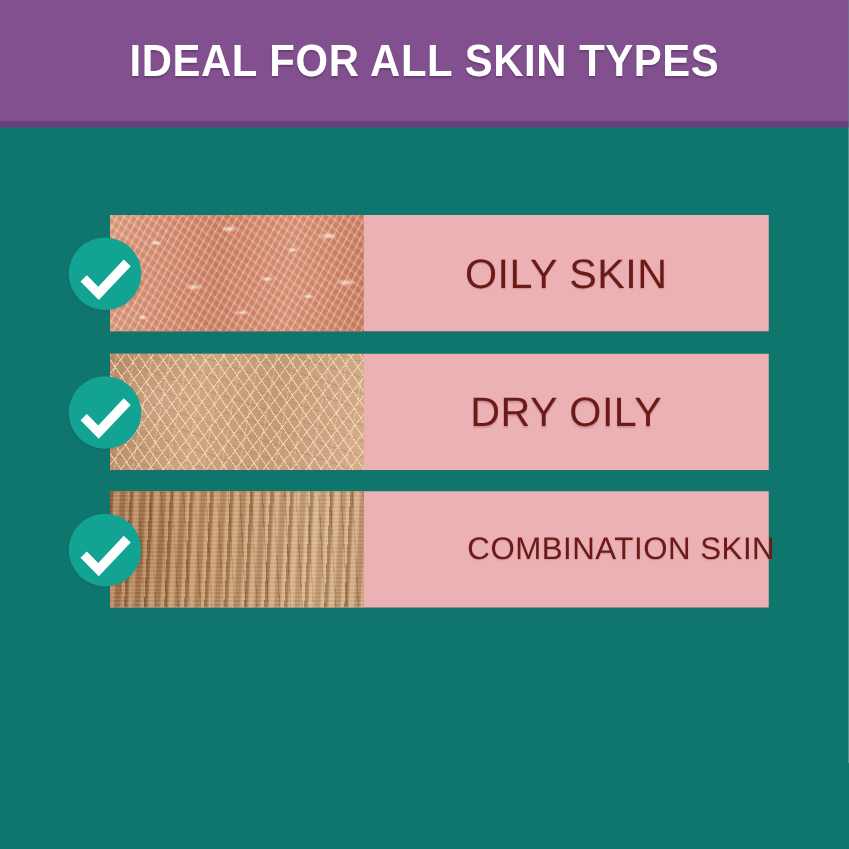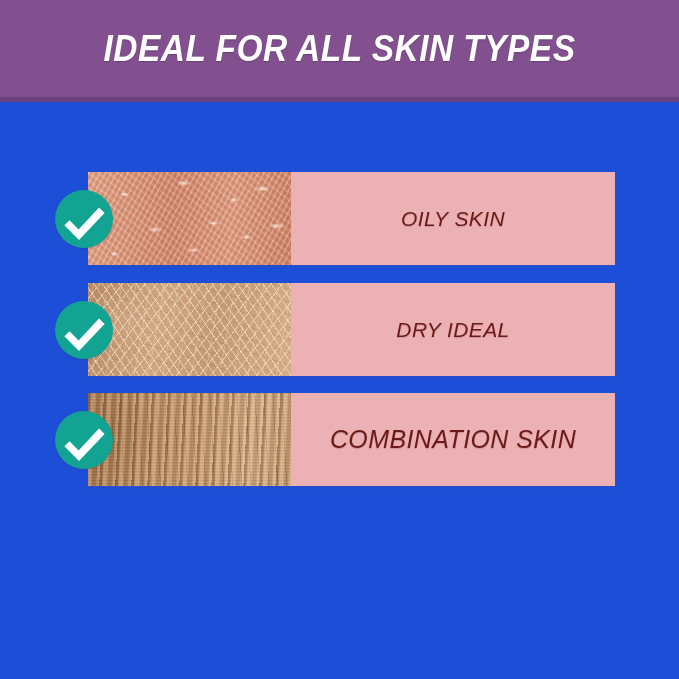--- a/index.html
+++ b/index.html
@@ -11,22 +11,21 @@
     height: 679px;
     overflow: hidden;
     font-family: "Liberation Sans", sans-serif;
     background: #DFD5E6;
   }
 
   #infographic {
     position: relative;
     width: 679px;
     height: 679px;
-    background: #1d4ed8;
-    font-style: italic;
+    background: #0f766e;
   }
 
   
   .banner {
     position: absolute;
     left: 0; top: 0;
     width: 679px;
     height: 97px;
     background: #82508F;
   }
@@ -84,26 +83,26 @@
     left: 203px;
     top: 0;
     width: 324px;
     height: 93px;
     display: flex;
     align-items: center;
     justify-content: center;
     color: #6B1A18;
     font-family: "Liberation Sans", sans-serif;
     font-weight: 300;
-    font-size: 21px;
+    font-size: 33px;
     letter-spacing: 0.4px;
     white-space: nowrap;
     text-shadow: 0 1px 1px rgba(150,90,90,0.35);
   }
-  .row-3 .panel-label { font-size: 25px; }
+  .row-3 .panel-label { font-size: 25px; padding-left: 44px; }
 
   
   .swatch {
     position: absolute;
     left: 33px;
     top: 0;
     width: 203px;
     height: 93px;
     overflow: hidden;
   }
@@ -217,21 +216,21 @@
     </div>
     <div class="check-badge">
       <svg viewBox="0 0 58 58">
         <path d="M14.5 30.2 L23.6 39.4 L44.0 17.6 L49.6 22.9 L24.0 50.0 L9.4 35.2 Z" fill="#FFFFFF"></path>
       </svg>
     </div>
   </div>
 
   <div class="row row-2">
     <div class="panel">
-      <div class="panel-label">DRY IDEAL</div>
+      <div class="panel-label">DRY OILY</div>
     </div>
     <div class="swatch">
       <div class="swatch-inner skin-dry"></div>
     </div>
     <div class="check-badge">
       <svg viewBox="0 0 58 58">
         <path d="M14.5 30.2 L23.6 39.4 L44.0 17.6 L49.6 22.9 L24.0 50.0 L9.4 35.2 Z" fill="#FFFFFF"></path>
       </svg>
     </div>
   </div>

